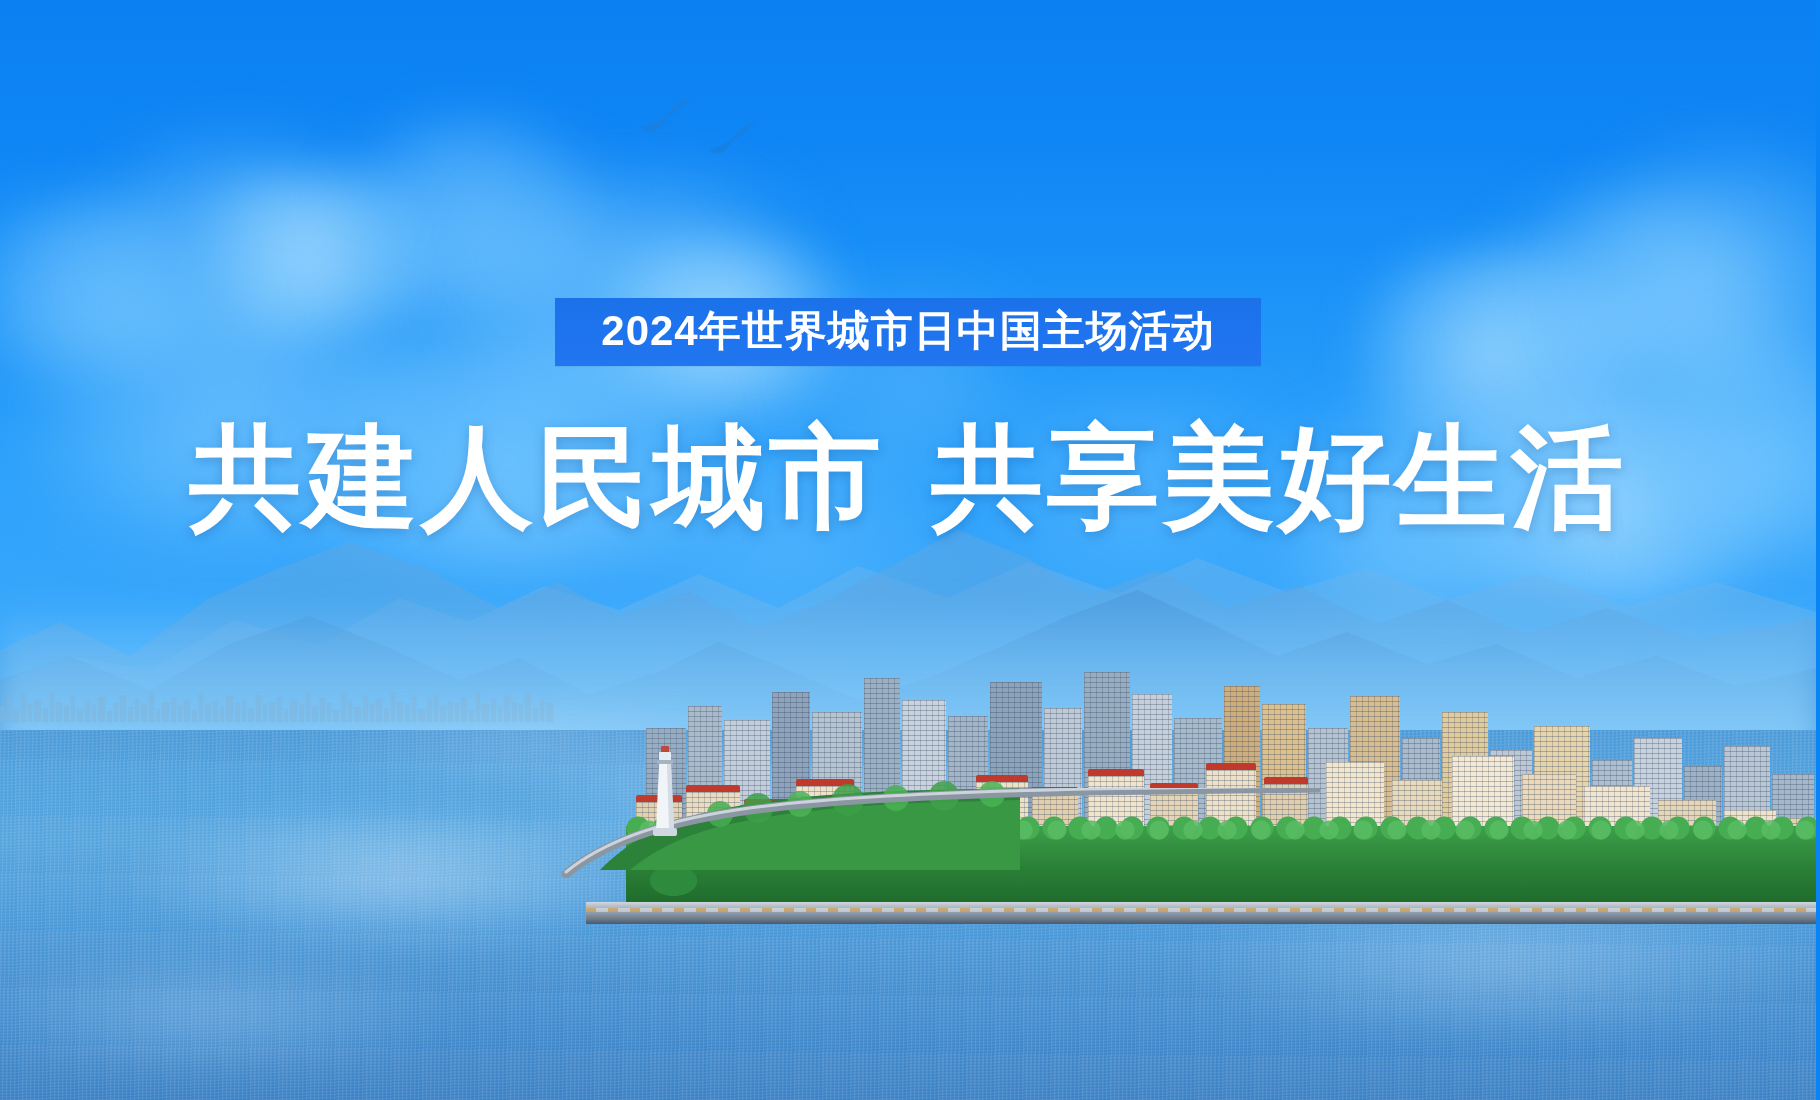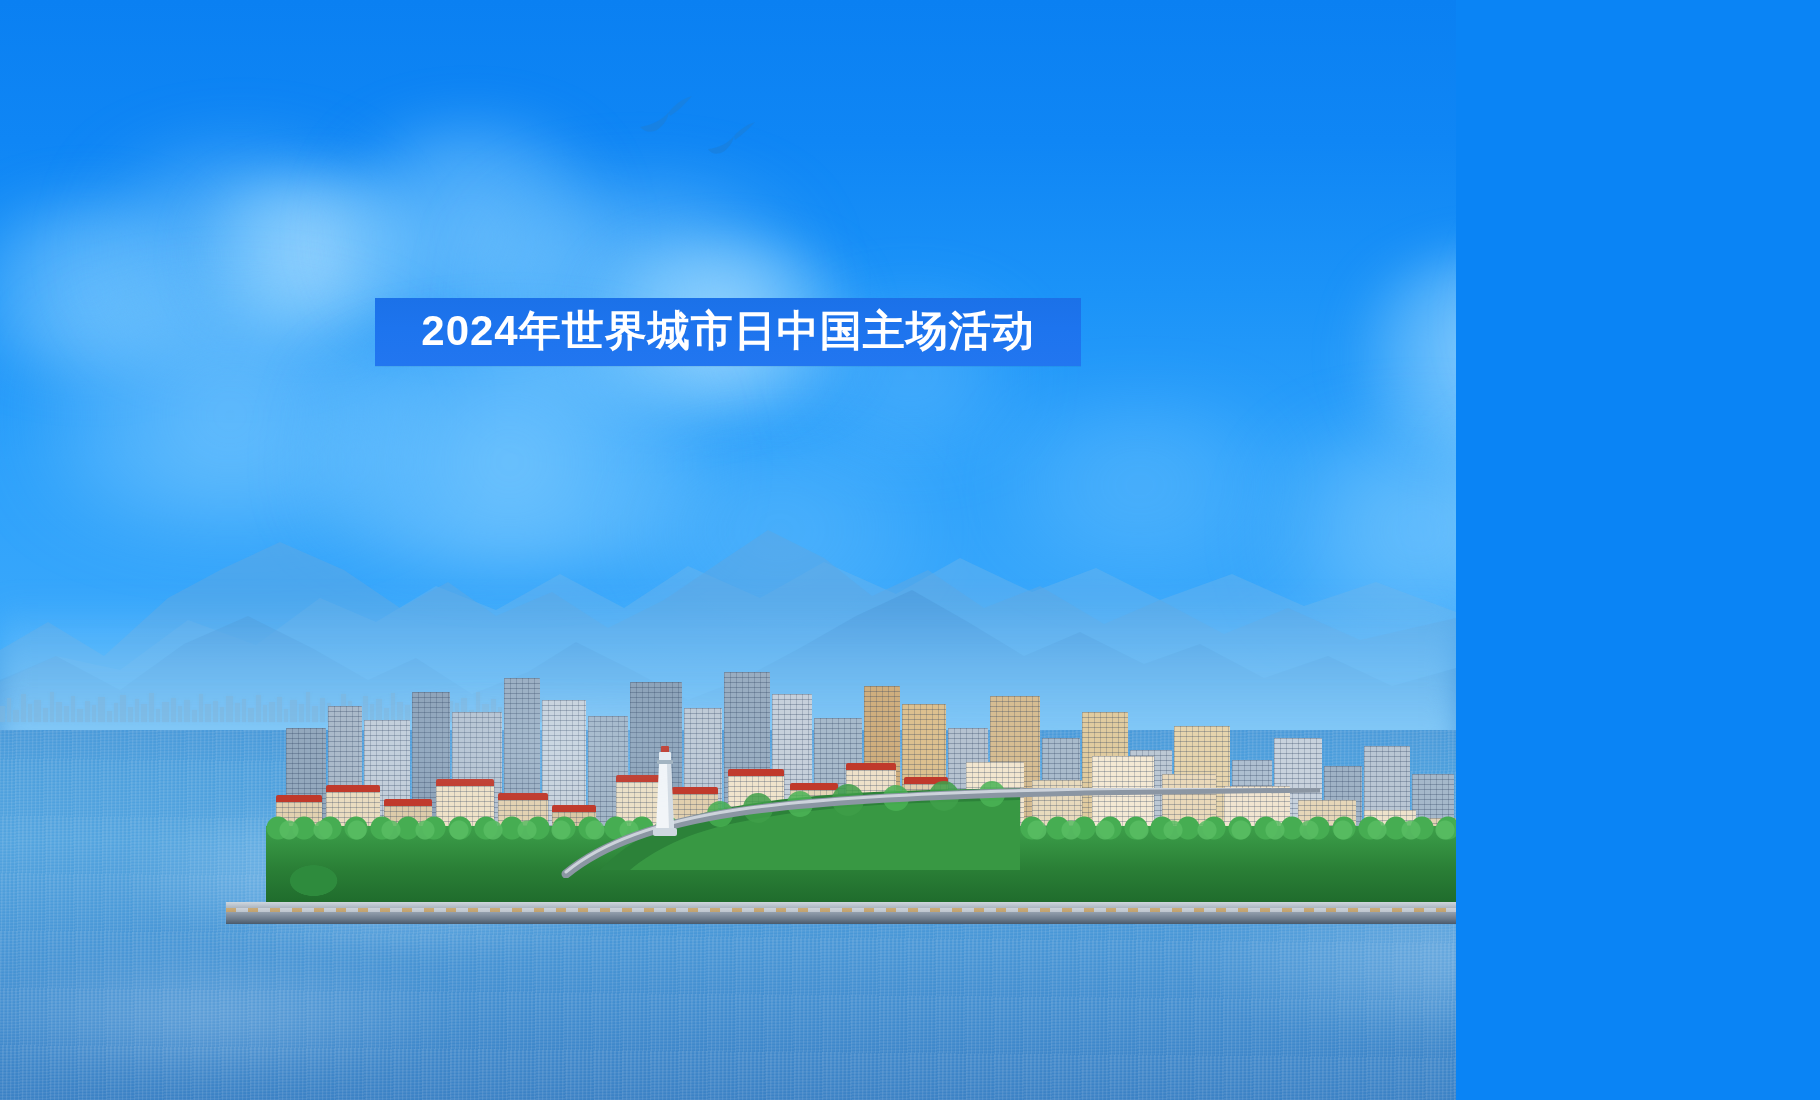--- a/index.html
+++ b/index.html
@@ -6,21 +6,21 @@
   * { margin:0; padding:0; box-sizing:border-box; }
   html,body {
     width:1820px; height:1100px;
     overflow:hidden;
     background:#0a84f5;
     font-family:"Liberation Sans","DejaVu Sans",sans-serif;
   }
 
   .poster {
     position:relative;
-    width:1456px;
+    width:1816px;
     height:1100px;
     overflow:hidden;
     background:linear-gradient(180deg,#0b82f3 0%,#1089f6 18%,#29a0fb 42%,#35a7fb 58%,#3aa4f2 70%,#4f9fe0 100%);
   }
 
   
   .sky {
     position:absolute; left:0; top:0; width:100%; height:640px;
     background:linear-gradient(180deg,#0a80f2 0%,#0f86f5 22%,#1b93f8 46%,#2da1fb 72%,#3aa8fb 100%);
   }
@@ -464,17 +464,20 @@
   </div>
 
   <div class="glint" style="left:300px; bottom:300px; width:480px; height:110px; opacity:.45;"></div>
 
   <div class="text-wrap">
 
     <div class="subtitle-band">
       <span class="txt">2024年世界城市日中国主场活动</span>
     </div>
 
+    <div class="headline">
+      <span>共建人民城市</span><span class="gap"></span><span>共享美好生活</span>
+    </div>
 
   </div>
 
   <span class="sr">蓝色天空、白云、海鸥、远山、海面与滨海城市天际线</span>
 </div>
 
 </body></html>

